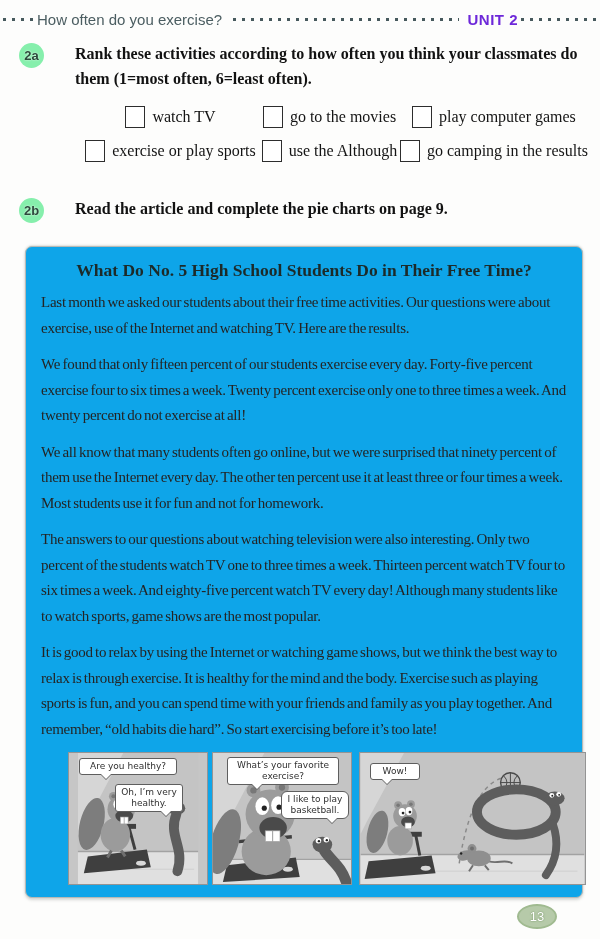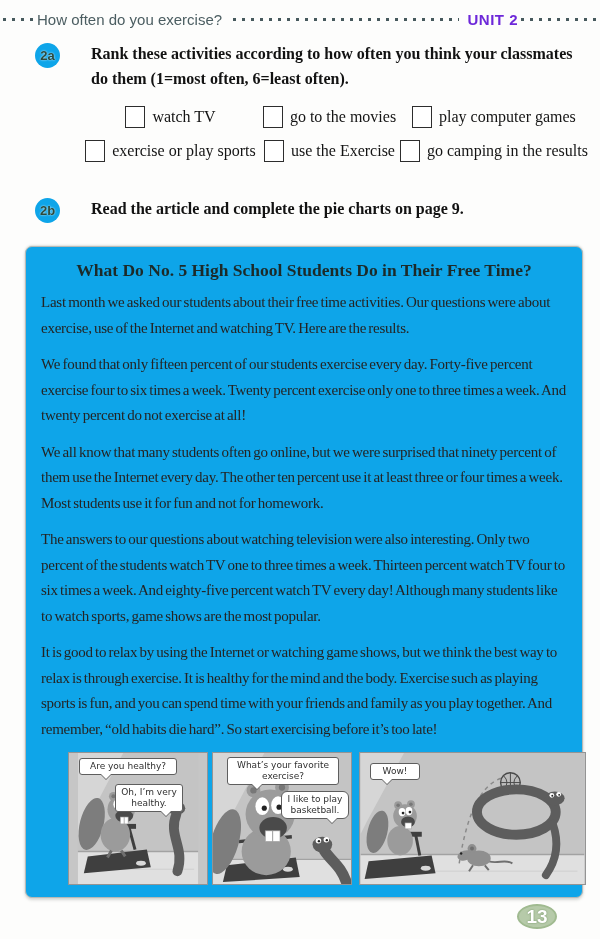--- a/index.html
+++ b/index.html
@@ -36,26 +36,25 @@
     font-weight: bold; font-size: 15px; letter-spacing: 0.5px;
     color: #6d28d9; white-space: nowrap; margin-right: 0;
   }
 
   
   .section-row { position: absolute; left: 19px; display: flex; align-items: flex-start; }
   .section-2a { top: 41px; width: 566px; }
   .section-2b { top: 196px; width: 566px; }
   .badge {
     flex: none; width: 25px; height: 25px; border-radius: 50%;
-    background: #0ea5e9;
+    background: #86efac;
     display: flex; align-items: center; justify-content: center;
     font-family: "Liberation Sans", sans-serif; font-weight: bold; font-size: 13px;
     color: #2c4a3c; text-shadow: 0 0 2px rgba(255,255,255,.9);
     margin-top: 2px;
-    margin-left: 16px;
   }
   .instruction {
     margin-left: 31px; font-weight: bold; font-size: 16px; line-height: 25px;
     color: #121212; width: 505px;
   }
 
   
   .activities-grid {
     position: absolute; top: 106px; left: 82px;
     display: grid; grid-template-columns: 177px 141px auto; row-gap: 12px;
@@ -112,21 +111,21 @@
     border: 6px solid transparent; border-top-color: #5e5e5e;
   }
   .tail-right::after { left: 68%; }
   .tail-right::before { left: calc(68% - 1px); }
 
   
   .page-badge {
     position: absolute; left: 517px; top: 904px; width: 40px; height: 25px;
     background: #b6caa9; border: 2px solid #a0ba90; border-radius: 50%;
     display: flex; align-items: center; justify-content: center;
-    font-family: "Liberation Sans", sans-serif; font-weight: bold; font-size: 19px;
+    font-family: "Liberation Sans", sans-serif; font-weight: normal; font-size: 13px;
     color: #ffffff; text-shadow: 0 0 2px #7e9c6e, 0 0 1px #7e9c6e;
   }
 </style>
 </head>
 <body>
 
 <div class="page-header">
   <div class="dots dots-left"></div>
   <div class="header-title">How often do you exercise?</div>
   <div class="dots dots-mid"></div>
@@ -151,21 +150,21 @@
   <div class="activity">
     <div class="rank-box"></div>
     <span class="activity-label">play computer games</span>
   </div>
   <div class="activity">
     <div class="rank-box"></div>
     <span class="activity-label">exercise or play sports</span>
   </div>
   <div class="activity">
     <div class="rank-box"></div>
-    <span class="activity-label">use the Exercise</span>
+    <span class="activity-label">use the Although</span>
   </div>
   <div class="activity">
     <div class="rank-box"></div>
     <span class="activity-label">go camping in the results</span>
   </div>
 </div>
 
 <div class="section-row section-2b">
   <div class="badge">2b</div>
   <div class="instruction">Read the article and complete the pie charts on page 9.</div>

